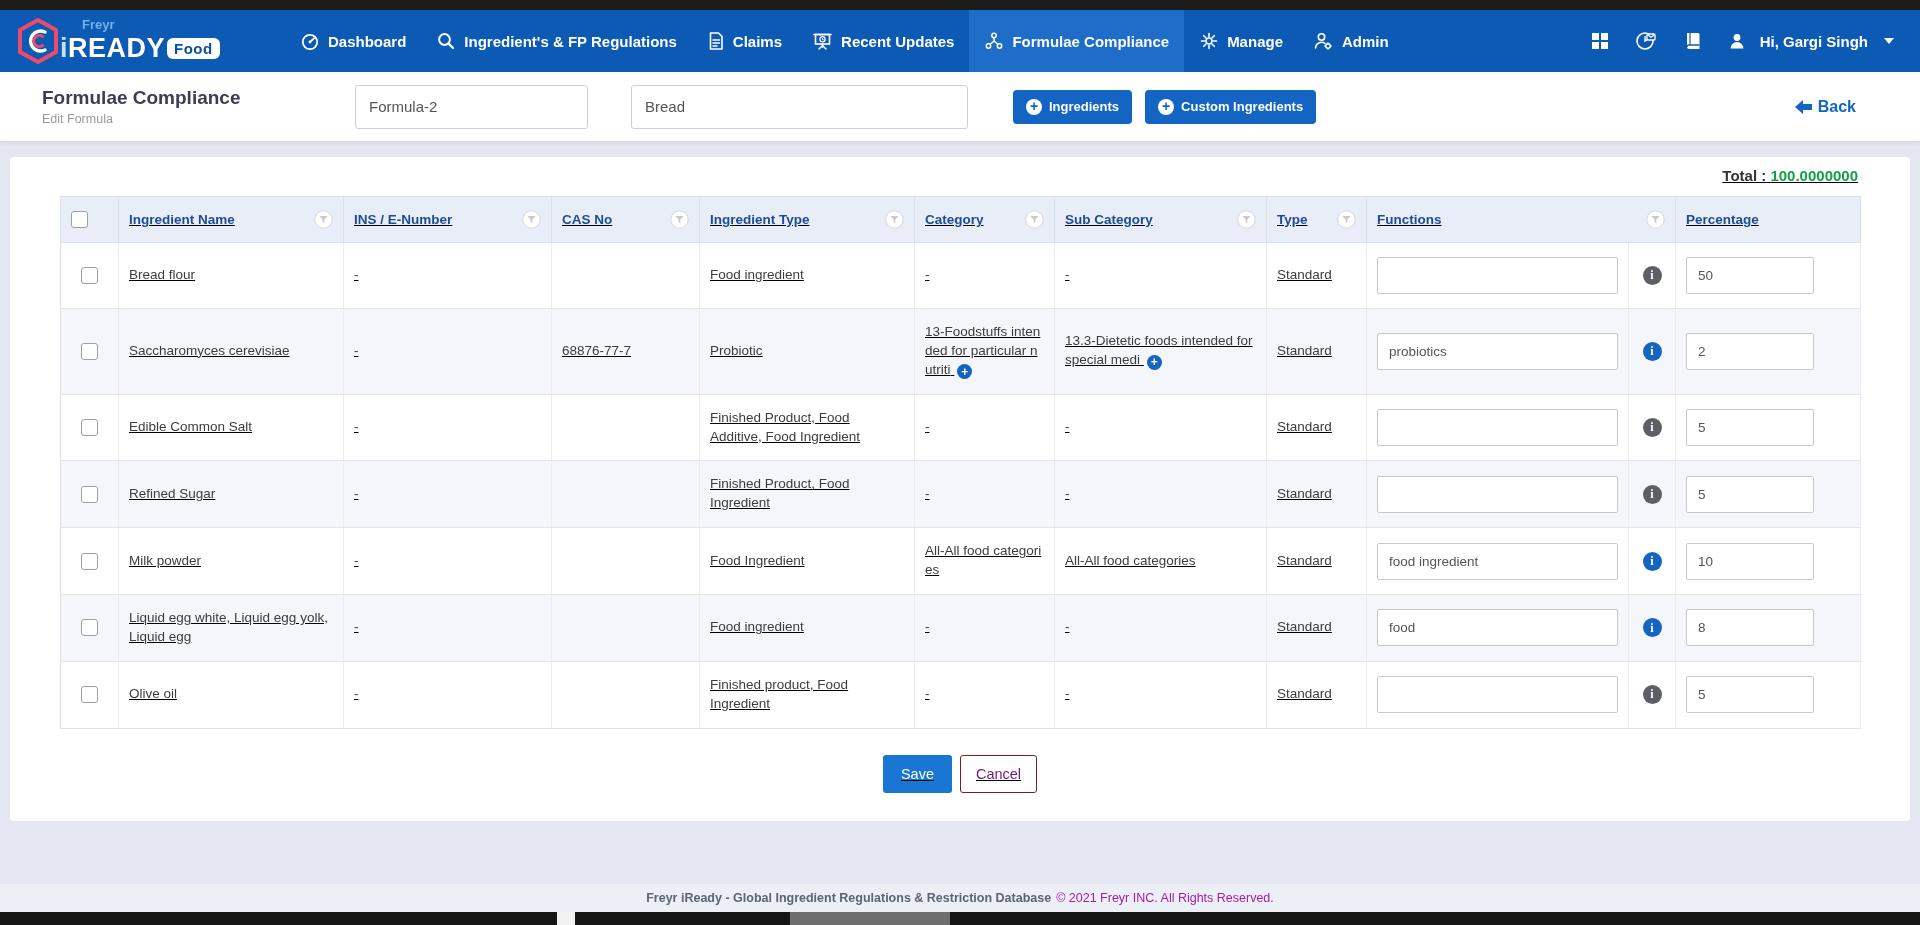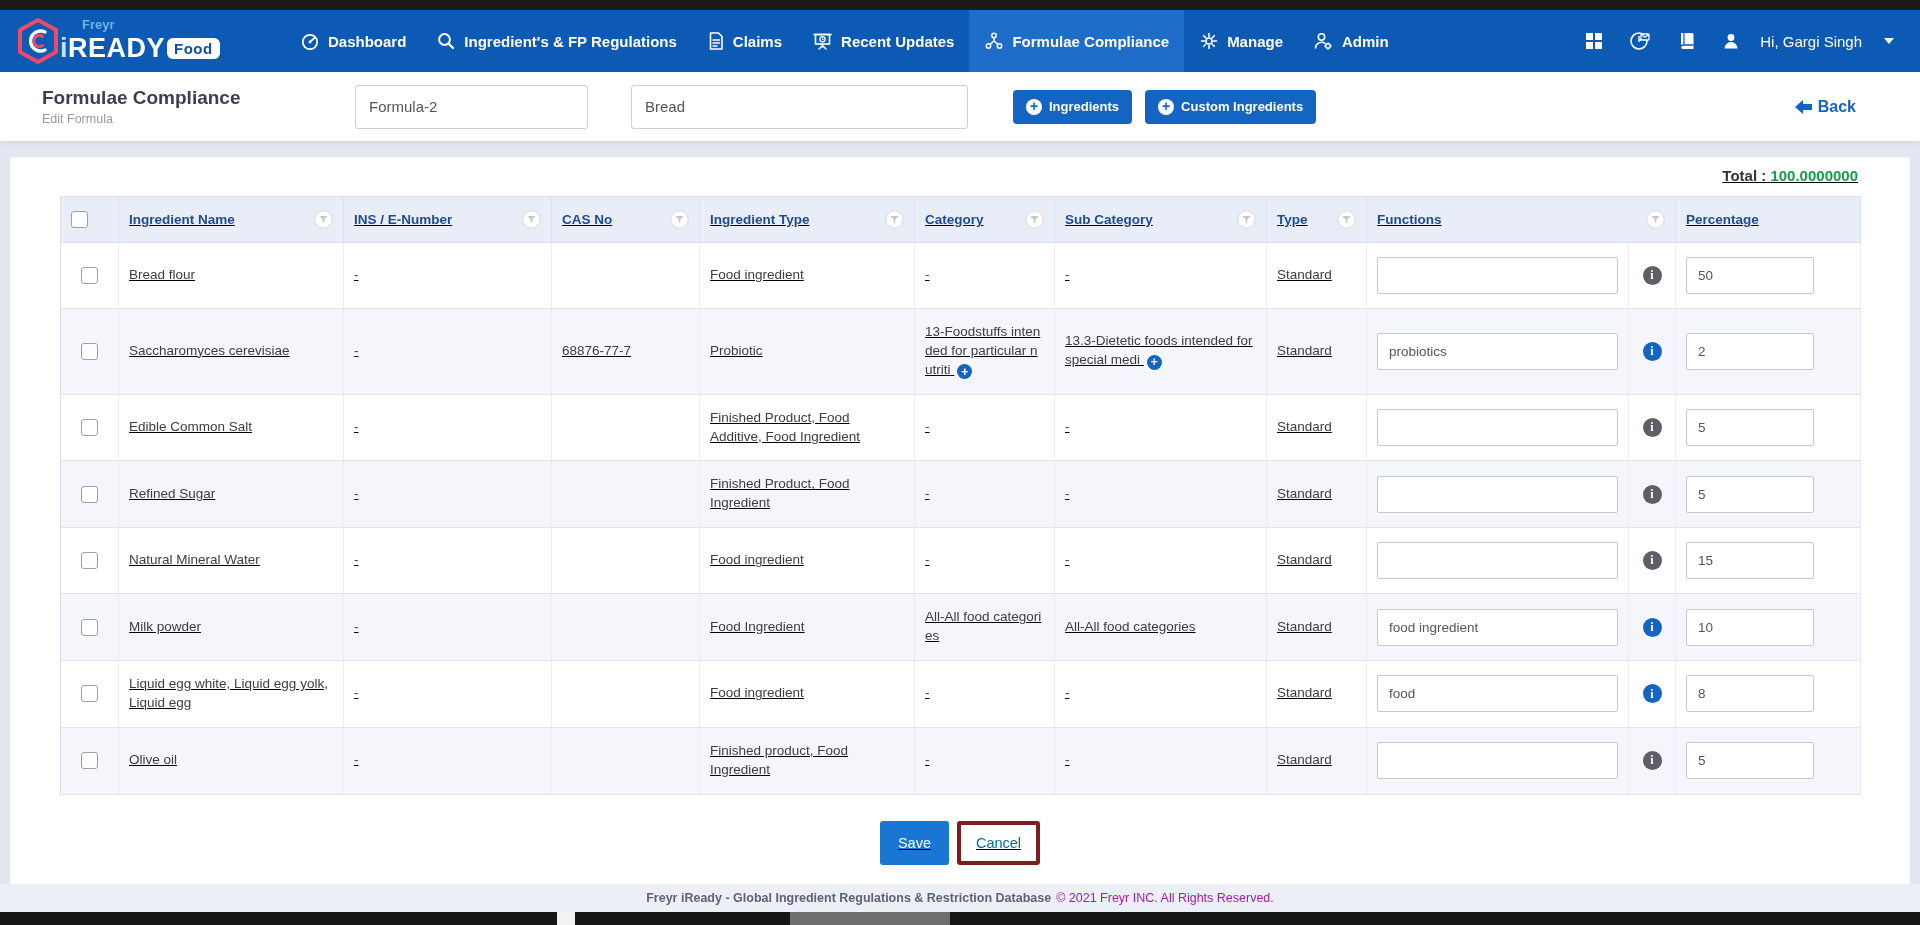--- a/index.html
+++ b/index.html
@@ -19,21 +19,21 @@
   .brand-freyr { position:absolute; top:-2px; left:22px; font-size:13px; color:#6fb3e8; font-weight:700; }
   .brand-iready { font-size:27px; font-weight:700; color:#fff; letter-spacing:.5px; }
   .brand-iready .i { color:#bfe3ff; }
   .food-badge { display:inline-block; background:#fff; color:#0d4f9e; font-weight:700; font-size:15px; border-radius:6px; padding:2px 7px; margin-left:2px; vertical-align:3px; }
   .nav-menu { display:flex; align-items:stretch; }
   .nav-item { display:flex; align-items:center; gap:8px; padding:0 15px; font-weight:700; font-size:15px; white-space:nowrap; cursor:pointer; }
   .nav-item.active { background:#1e6dc8; }
   .nav-item svg { flex:none; }
   .nav-right { margin-left:auto; display:flex; align-items:center; gap:24px; padding-right:26px; }
   .nav-right .icon-btn { cursor:pointer; display:flex; align-items:center; }
-  .user-chip { display:flex; align-items:center; gap:20px; font-weight:400; font-size:15px; cursor:pointer; }
+  .user-chip { display:flex; align-items:center; gap:14px; font-weight:700; font-size:15px; cursor:pointer; }
   .caret { width:0; height:0; border-left:5px solid transparent; border-right:5px solid transparent; border-top:6px solid #fff; margin-left:2px; }
 
   
   .subheader { height:69px; background:#fff; display:flex; align-items:center; box-shadow:0 2px 4px rgba(0,0,0,.07); position:relative; }
   .sh-titles { margin-left:42px; width:300px; flex:none; }
   .sh-title { font-size:19px; font-weight:700; color:#3c3c55; }
   .sh-sub { font-size:12.5px; color:#9a9a9a; margin-top:3px; }
   .text-input { height:44px; border:1px solid #cfcfcf; border-radius:3px; padding:0 13px; font-size:15px; color:#555; font-family:"Liberation Sans", sans-serif; outline:none; background:#fff; }
   .inp-formula { width:233px; margin-left:13px; }
   .inp-product { width:337px; margin-left:43px; }
@@ -60,21 +60,21 @@
   .break { word-break:break-all; }
   .plus-mini { display:inline-flex; align-items:center; justify-content:center; width:15px; height:15px; border-radius:50%; background:#1565c0; color:#fff; font-weight:700; font-size:12px; line-height:1; margin-left:3px; vertical-align:-2px; cursor:pointer; }
   .func-input { width:100%; height:37px; border:1px solid #c9c9c9; border-radius:2px; padding:0 11px; font-size:13.5px; color:#555; font-family:"Liberation Sans", sans-serif; background:#fff; outline:none; }
   .pct-input { width:128px; height:37px; border:1px solid #c9c9c9; border-radius:2px; padding:0 11px; font-size:13.5px; color:#555; font-family:"Liberation Sans", sans-serif; background:#fff; outline:none; }
   .info-badge { display:inline-flex; align-items:center; justify-content:center; width:19px; height:19px; border-radius:50%; color:#fff; font-weight:700; font-size:12px; font-family:"Liberation Serif", serif; cursor:pointer; }
   .info-gray { background:#5c6066; }
   .info-blue { background:#1565c0; }
 
   .form-actions { display:flex; justify-content:center; gap:8px; margin-top:26px; }
   .btn-save { background:#1976d2; color:#fff; border:none; border-radius:3px; padding:10px 18px; font-size:14.5px; cursor:pointer; font-family:"Liberation Sans", sans-serif; }
-  .btn-cancel { background:#fff; color:#0369a1; border:4px solid #7f1d1d; border-radius:3px; padding:10px 15px; font-size:14.5px; cursor:pointer; font-family:"Liberation Sans", sans-serif; }
+  .btn-cancel { background:#fff; color:#701a75; border:1px solid #7f1d1d; border-radius:3px; padding:10px 15px; font-size:14.5px; cursor:pointer; font-family:"Liberation Sans", sans-serif; }
 
   
   .footer { position:absolute; left:0; bottom:13px; width:1920px; height:28px; background:#edeff6; display:flex; align-items:center; justify-content:center; font-size:12.5px; gap:5px; }
   .footer .f-bold { color:#5b6472; font-weight:700; }
   .footer .f-light { color:#a21caf; }
 </style>
 </head>
 <body>
 
 <div class="top-strip"></div>
@@ -358,33 +358,20 @@
         <td>Finished Product, Food Ingredient</td>
         <td>-</td>
         <td>-</td>
         <td>Standard</td>
         <td><input class="func-input" type="text" value="" style=""></td>
         <td class="cell-center"><span class="info-badge info-gray">i</span></td>
         <td><input class="pct-input" type="text" value="5" style=""></td>
       </tr>
       <tr>
         <td class="cell-center"><span class="checkbox"></span></td>
-        <td>Natural Mineral Water</td>
-        <td>-</td>
-        <td></td>
-        <td>Food ingredient</td>
-        <td>-</td>
-        <td>-</td>
-        <td>Standard</td>
-        <td><input class="func-input" type="text" value="" style=""></td>
-        <td class="cell-center"><span class="info-badge info-gray">i</span></td>
-        <td><input class="pct-input" type="text" value="15" style=""></td>
-      </tr>
-      <tr>
-        <td class="cell-center"><span class="checkbox"></span></td>
         <td>Milk powder</td>
         <td>-</td>
         <td></td>
         <td>Food Ingredient</td>
         <td class="break">All-All food categories</td>
         <td>All-All food categories</td>
         <td>Standard</td>
         <td><input class="func-input" type="text" value="food ingredient" style=""></td>
         <td class="cell-center"><span class="info-badge info-blue">i</span></td>
         <td><input class="pct-input" type="text" value="10" style=""></td>

